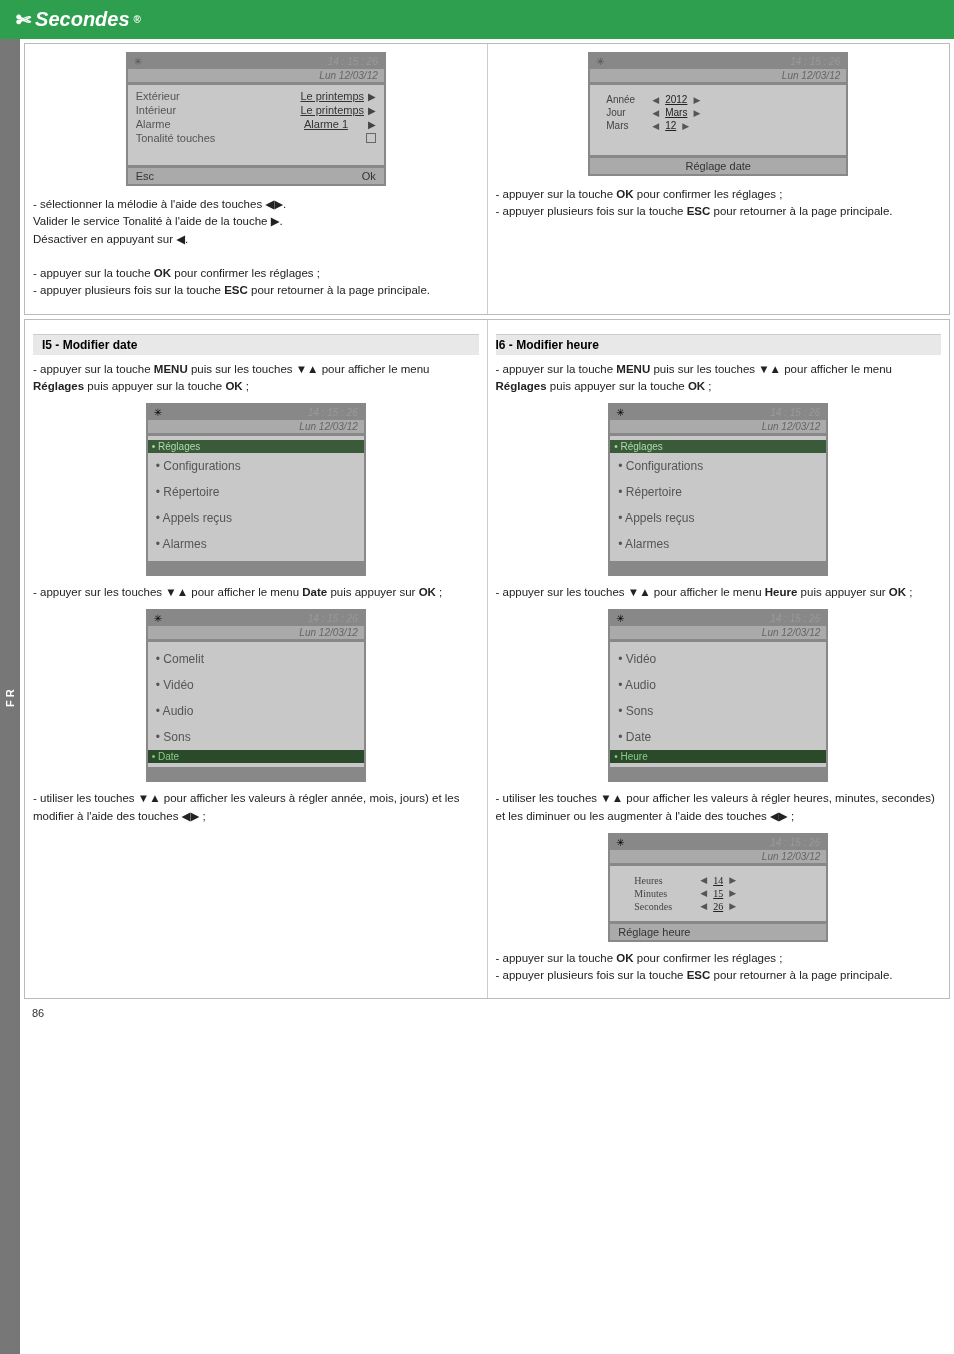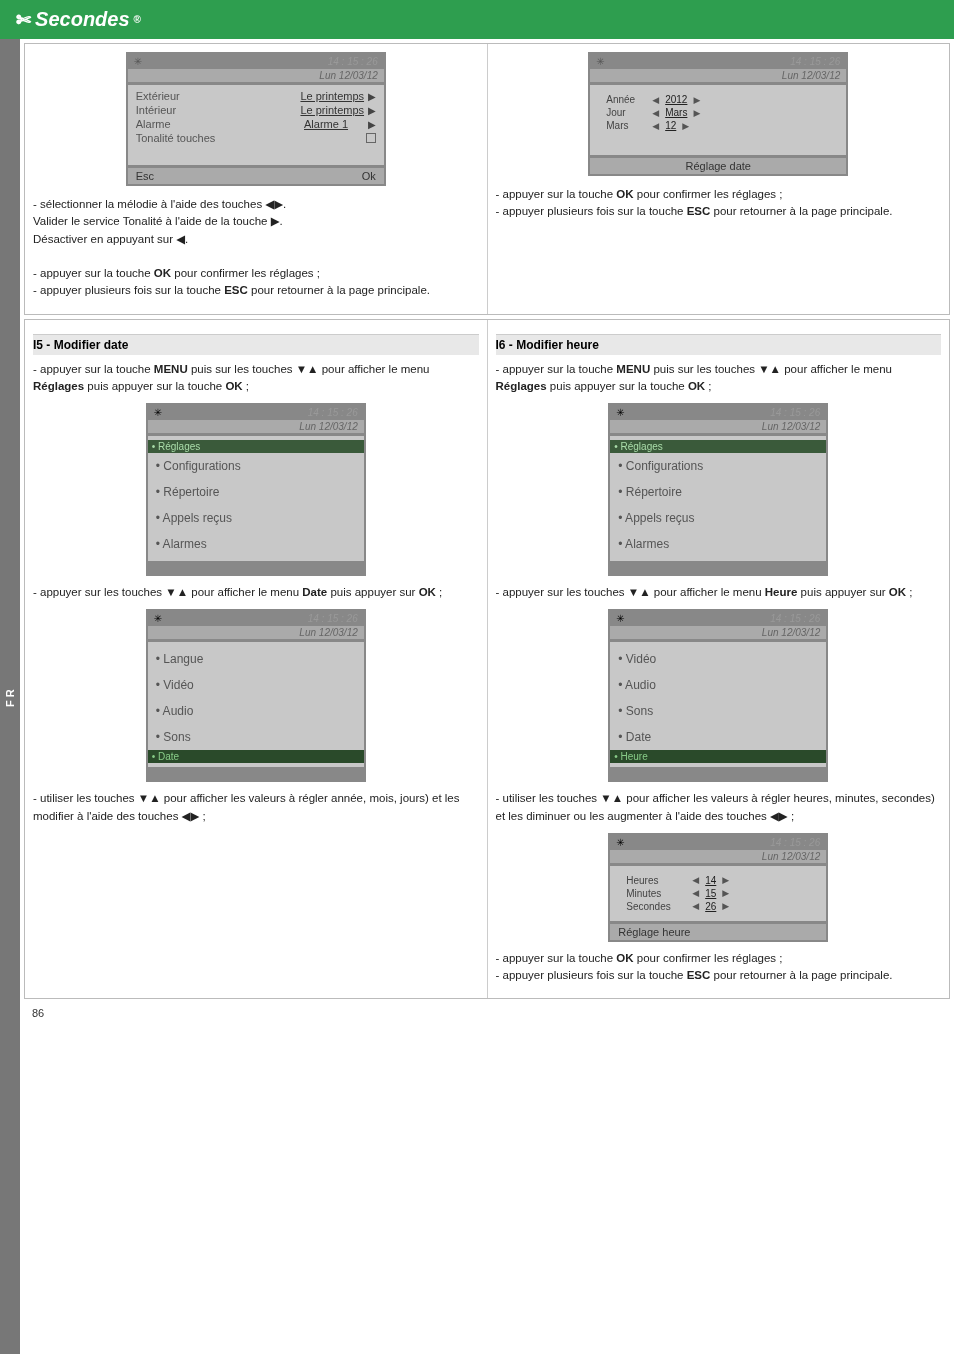--- a/index.html
+++ b/index.html
@@ -266,21 +266,21 @@
             </div>
           </div>
 
         </div>
       </div>
 
       <div class="outer-border">
         <div style="display:flex;">
 
           <div style="flex:1; border-right:1px solid #ccc; padding:8px;">
-            <div class="section-title" style="background:#e8e8e8; padding:3px 0; font-weight:bold; font-size:12px; margin-bottom:6px;">I5 - Modifier date</div>
+            <div class="section-title" style="background:#e8e8e8; padding:3px 9px; font-weight:bold; font-size:12px; margin-bottom:6px;">I5 - Modifier date</div>
 
             <div class="text-block">
               <p>- appuyer sur la touche <b>MENU</b> puis sur les touches ▼▲ pour afficher le menu <b>Réglages</b> puis appuyer sur la touche <b>OK</b> ;</p>
             </div>
 
             <div class="menu-screen" style="margin:8px auto; width:220px; border:2px solid #888;">
               <div style="background:#888; display:flex; justify-content:space-between; padding:2px 6px; font-size:10px;">
                 <span>✳</span>
                 <span style="color:#999; font-style:italic;">14 : 15 : 26</span>
               </div>
@@ -302,21 +302,21 @@
             </div>
 
             <div class="menu-screen" style="margin:8px auto; width:220px; border:2px solid #888;">
               <div style="background:#888; display:flex; justify-content:space-between; padding:2px 6px; font-size:10px;">
                 <span>✳</span>
                 <span style="color:#999; font-style:italic;">14 : 15 : 26</span>
               </div>
               <div style="background:#aaa; padding:1px 6px; color:#666; font-style:italic; font-size:10px; text-align:right;">Lun 12/03/12</div>
               <div style="background:#888; height:3px;"></div>
               <div style="background:#c8c8c8; padding:4px 8px;">
-                <div class="menu-item">• Langue</div>
+                <div class="menu-item">• Comelit</div>
                 <div class="menu-item">• Vidéo</div>
                 <div class="menu-item">• Audio</div>
                 <div class="menu-item">• Sons</div>
                 <div style="background:#2a4a2a; color:#88cc88; padding:1px 4px; margin:0 -8px; font-size:10px;">• Date</div>
               </div>
               <div style="background:#888; height:3px;"></div>
               <div style="background:#888; height:10px;"></div>
             </div>
 
             <div class="text-block">
@@ -375,21 +375,21 @@
               <p>- utiliser les touches ▼▲ pour afficher les valeurs à régler heures, minutes, secondes) et les diminuer ou les augmenter à l'aide des touches ◀▶ ;</p>
             </div>
 
             <div class="device-screen" style="width:220px; margin:8px auto; border:2px solid #888;">
               <div style="background:#888; display:flex; justify-content:space-between; padding:2px 6px; font-size:10px;">
                 <span>✳</span>
                 <span style="color:#999; font-style:italic;">14 : 15 : 26</span>
               </div>
               <div style="background:#aaa; padding:1px 6px; color:#666; font-style:italic; font-size:10px; text-align:right;">Lun 12/03/12</div>
               <div style="background:#888; height:3px;"></div>
-              <div style="background:#c8c8c8; padding:8px 16px;">
+              <div style="background:#c8c8c8; padding:8px 24px;font-family:Liberation Serif, serif;">
                 <div class="date-row">
                   <span style="width:60px;">Heures</span>
                   <span class="arrow-btn">◀</span>
                   <span class="dval">14</span>
                   <span class="arrow-btn">▶</span>
                 </div>
                 <div class="date-row">
                   <span style="width:60px;">Minutes</span>
                   <span class="arrow-btn">◀</span>
                   <span class="dval">15</span>

